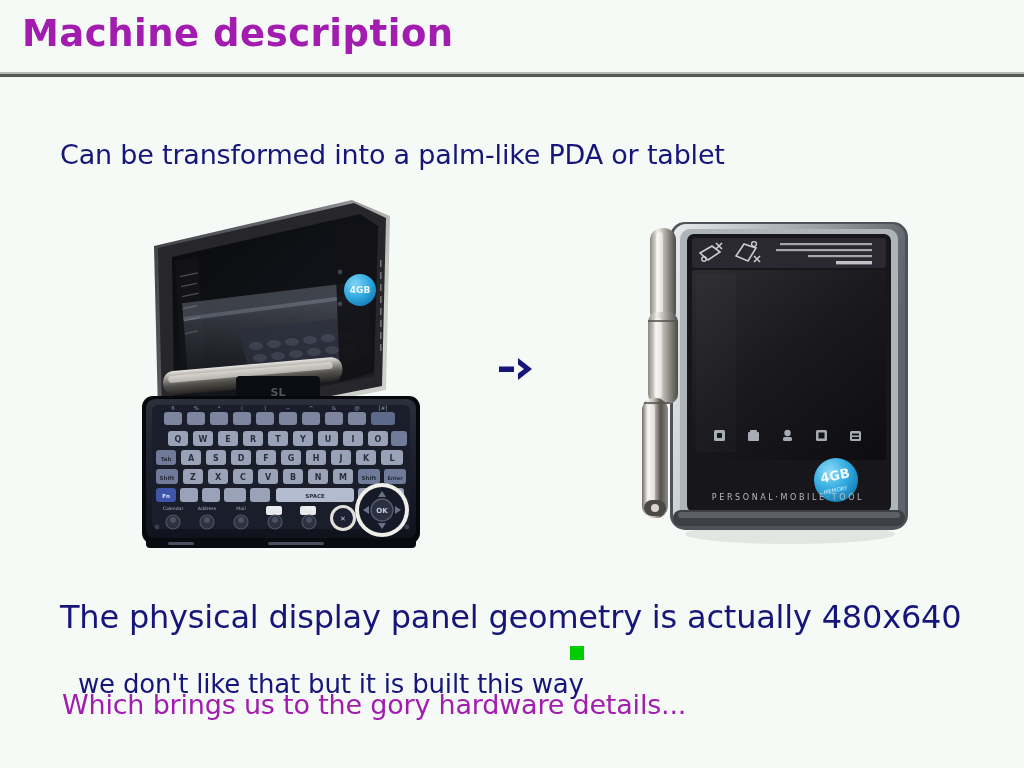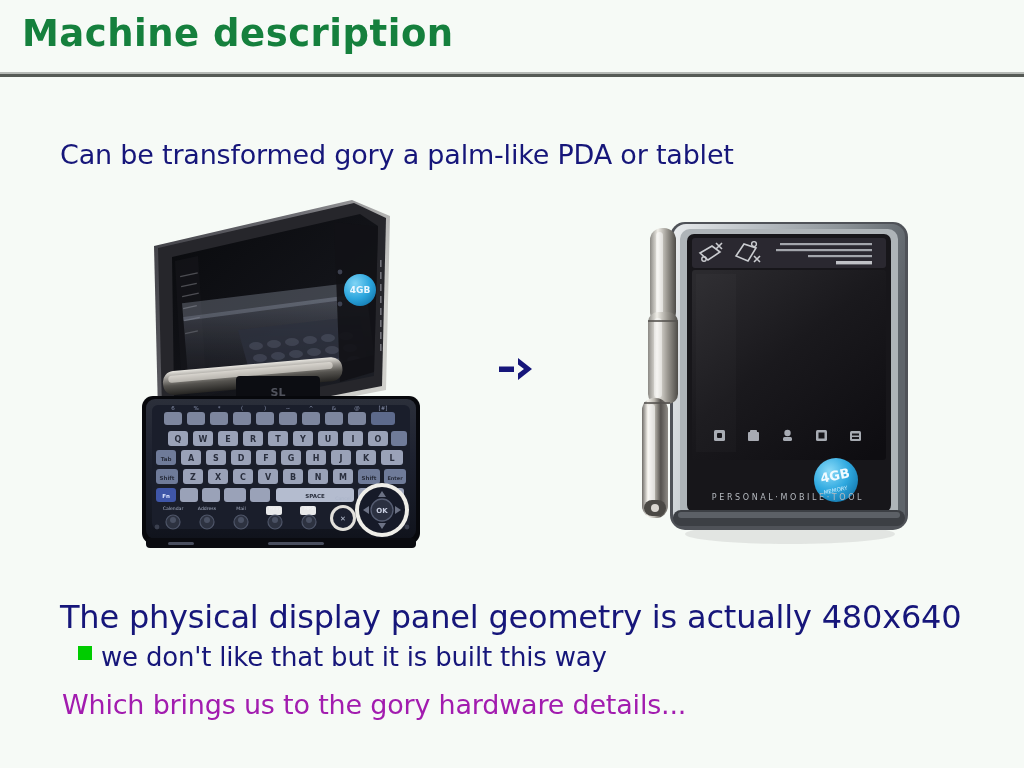--- a/index.html
+++ b/index.html
@@ -17,21 +17,21 @@
   }
 
   
   #slide-title {
     position: absolute;
     left: 22px;
     top: 12px;
     font-family: "DejaVu Sans", sans-serif;
     font-size: 37px;
     font-weight: bold;
-    color: #15803d;
+    color: #a21caf;
     letter-spacing: 0.5px;
     white-space: nowrap;
   }
 
   #title-rule {
     position: absolute;
     left: 0;
     top: 72px;
     width: 1024px;
     height: 5px;
@@ -59,22 +59,23 @@
 
   #intro-line { left: 60px; top: 139px; }
 
   #geometry-line { left: 60px; top: 598px; font-size: 32px; }
 
   #sub-bullet-row {
     position: absolute;
     left: 78px;
     top: 642px;
     display: flex;
-    align-items: flex-start;
+    align-items: flex-end;
     gap: 9px;
+    flex-direction: column;
   }
   #sub-bullet-marker {
     width: 14px;
     height: 14px;
     background: #00cc00;
     flex: none;
     margin-top: 4px;
   }
   #sub-bullet-text {
     font-family: "DejaVu Sans", sans-serif;
@@ -126,21 +127,21 @@
 </head>
 <body>
 
 <div id="slide-title">Machine description</div>
 
 <div id="title-rule">
   <div class="rule-light"></div>
   <div class="rule-dark"></div>
 </div>
 
-<div id="intro-line" class="body-line">Can be transformed gory a palm-like PDA or tablet</div>
+<div id="intro-line" class="body-line">Can be transformed into a palm-like PDA or tablet</div>
 
 <div id="geometry-line" class="body-line">The physical display panel geometry is actually 480x640</div>
 
 <div id="sub-bullet-row">
   <div id="sub-bullet-marker"></div>
   <div id="sub-bullet-text">we don't like that but it is built this way</div>
 </div>
 
 <div id="closing-line" class="body-line">Which brings us to the gory hardware details...</div>
 

